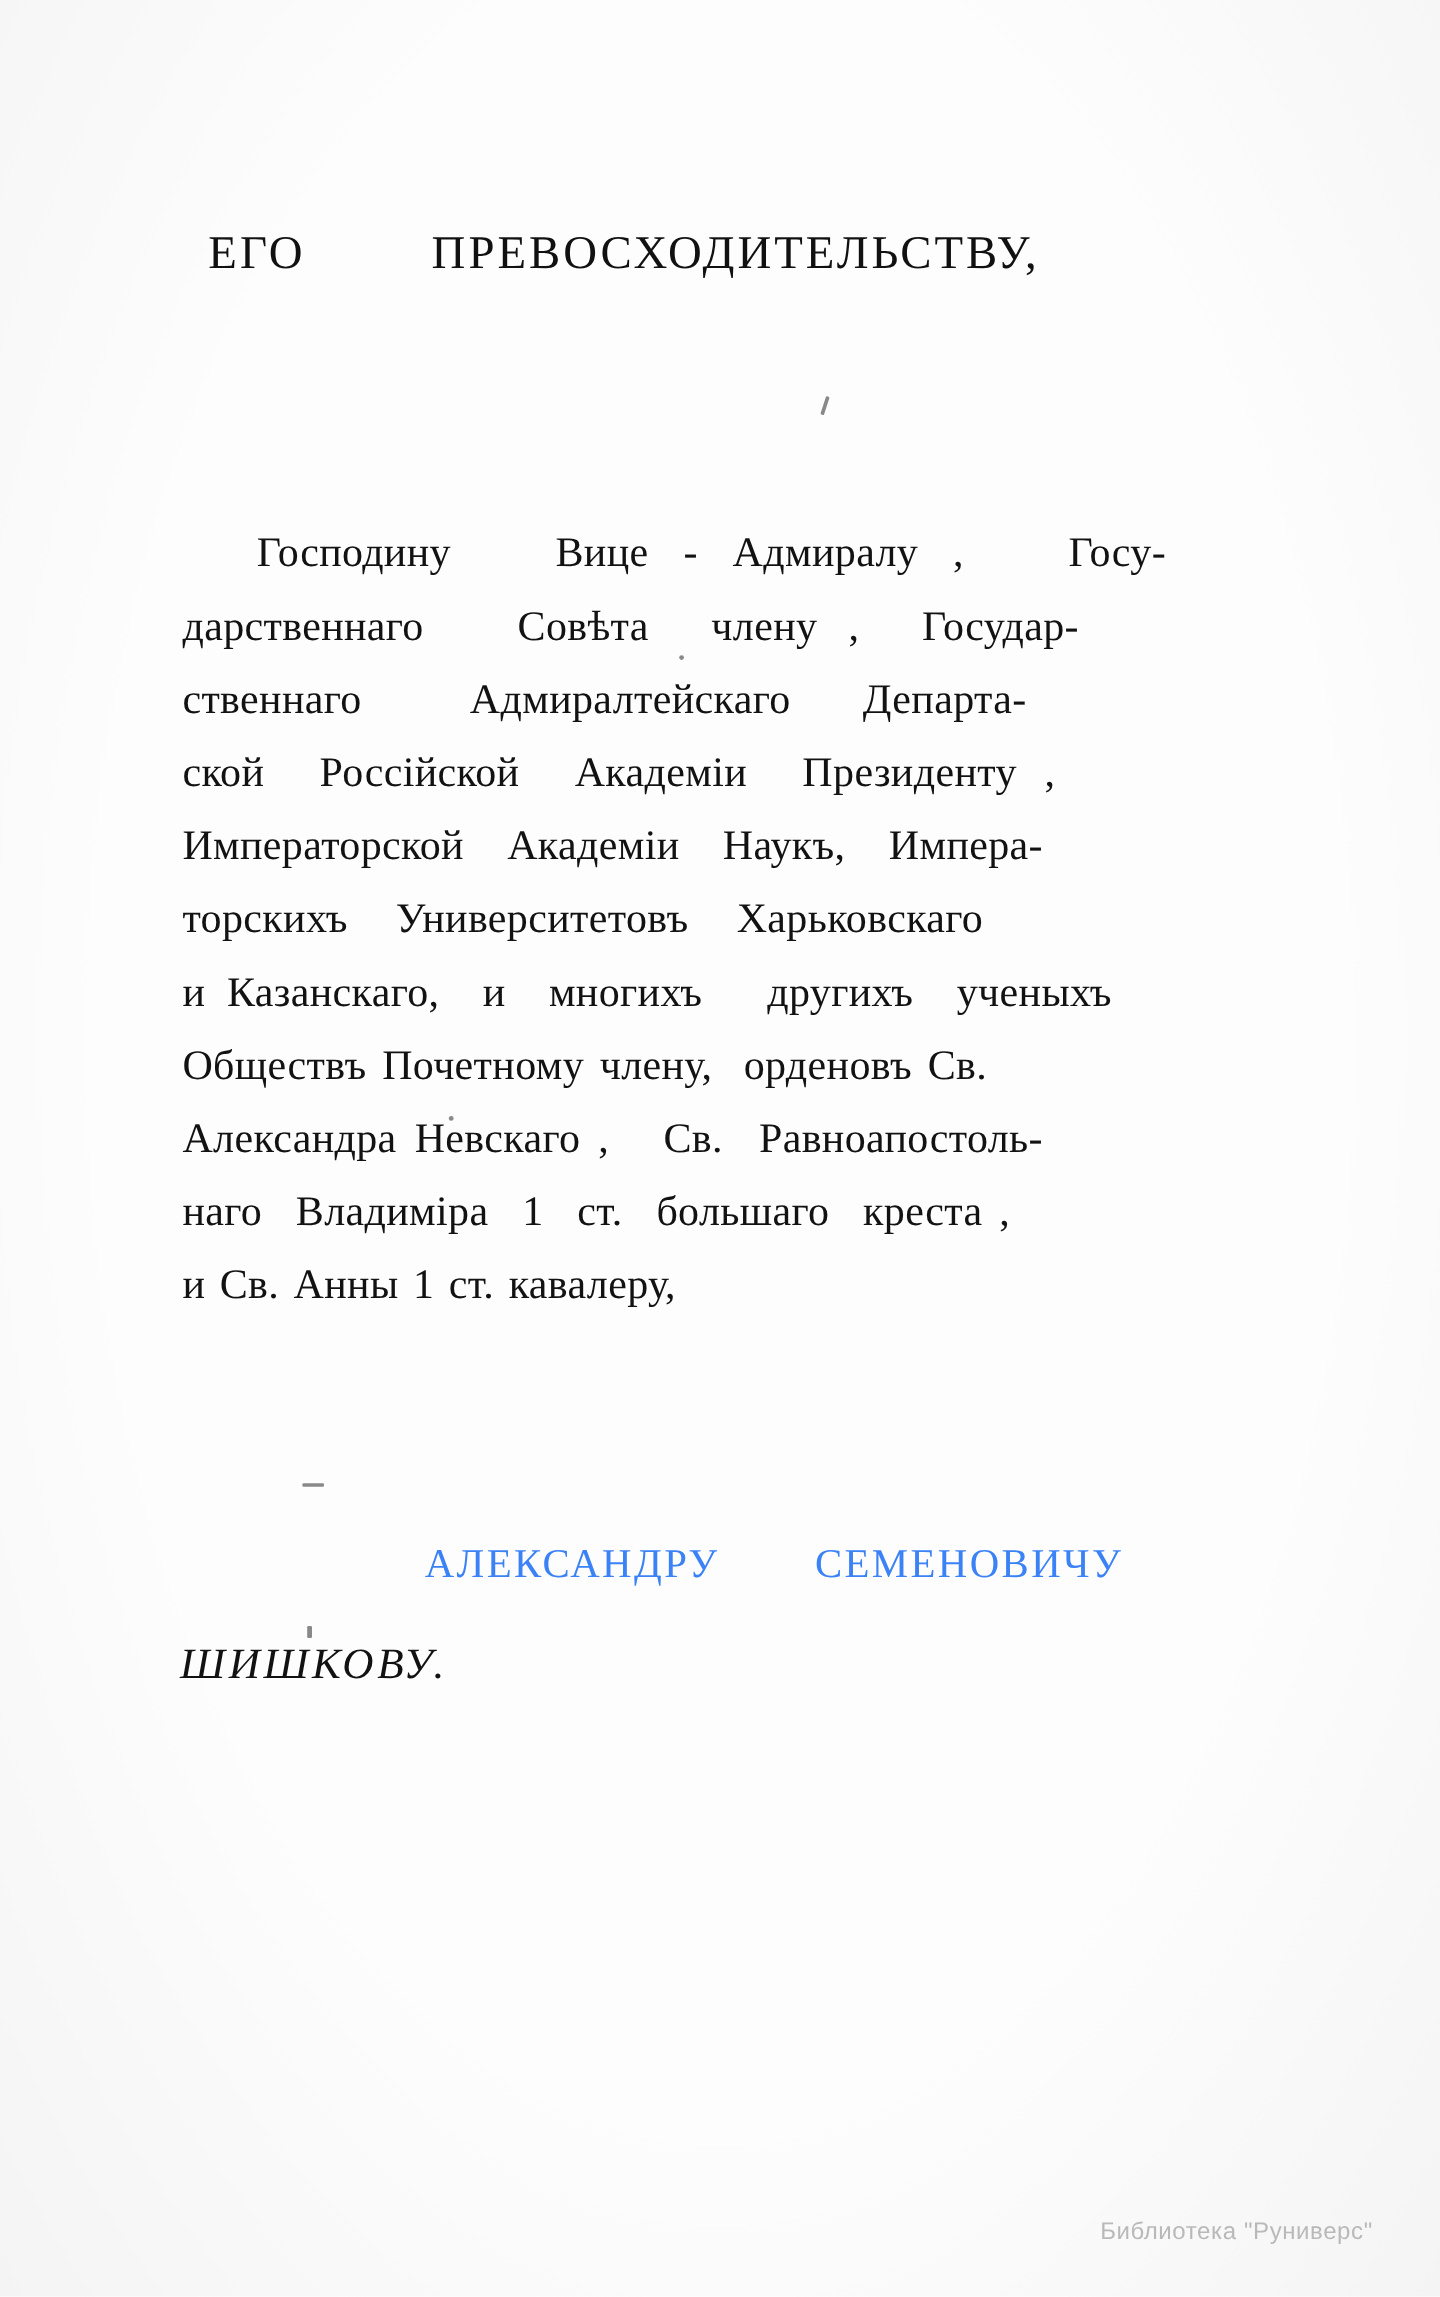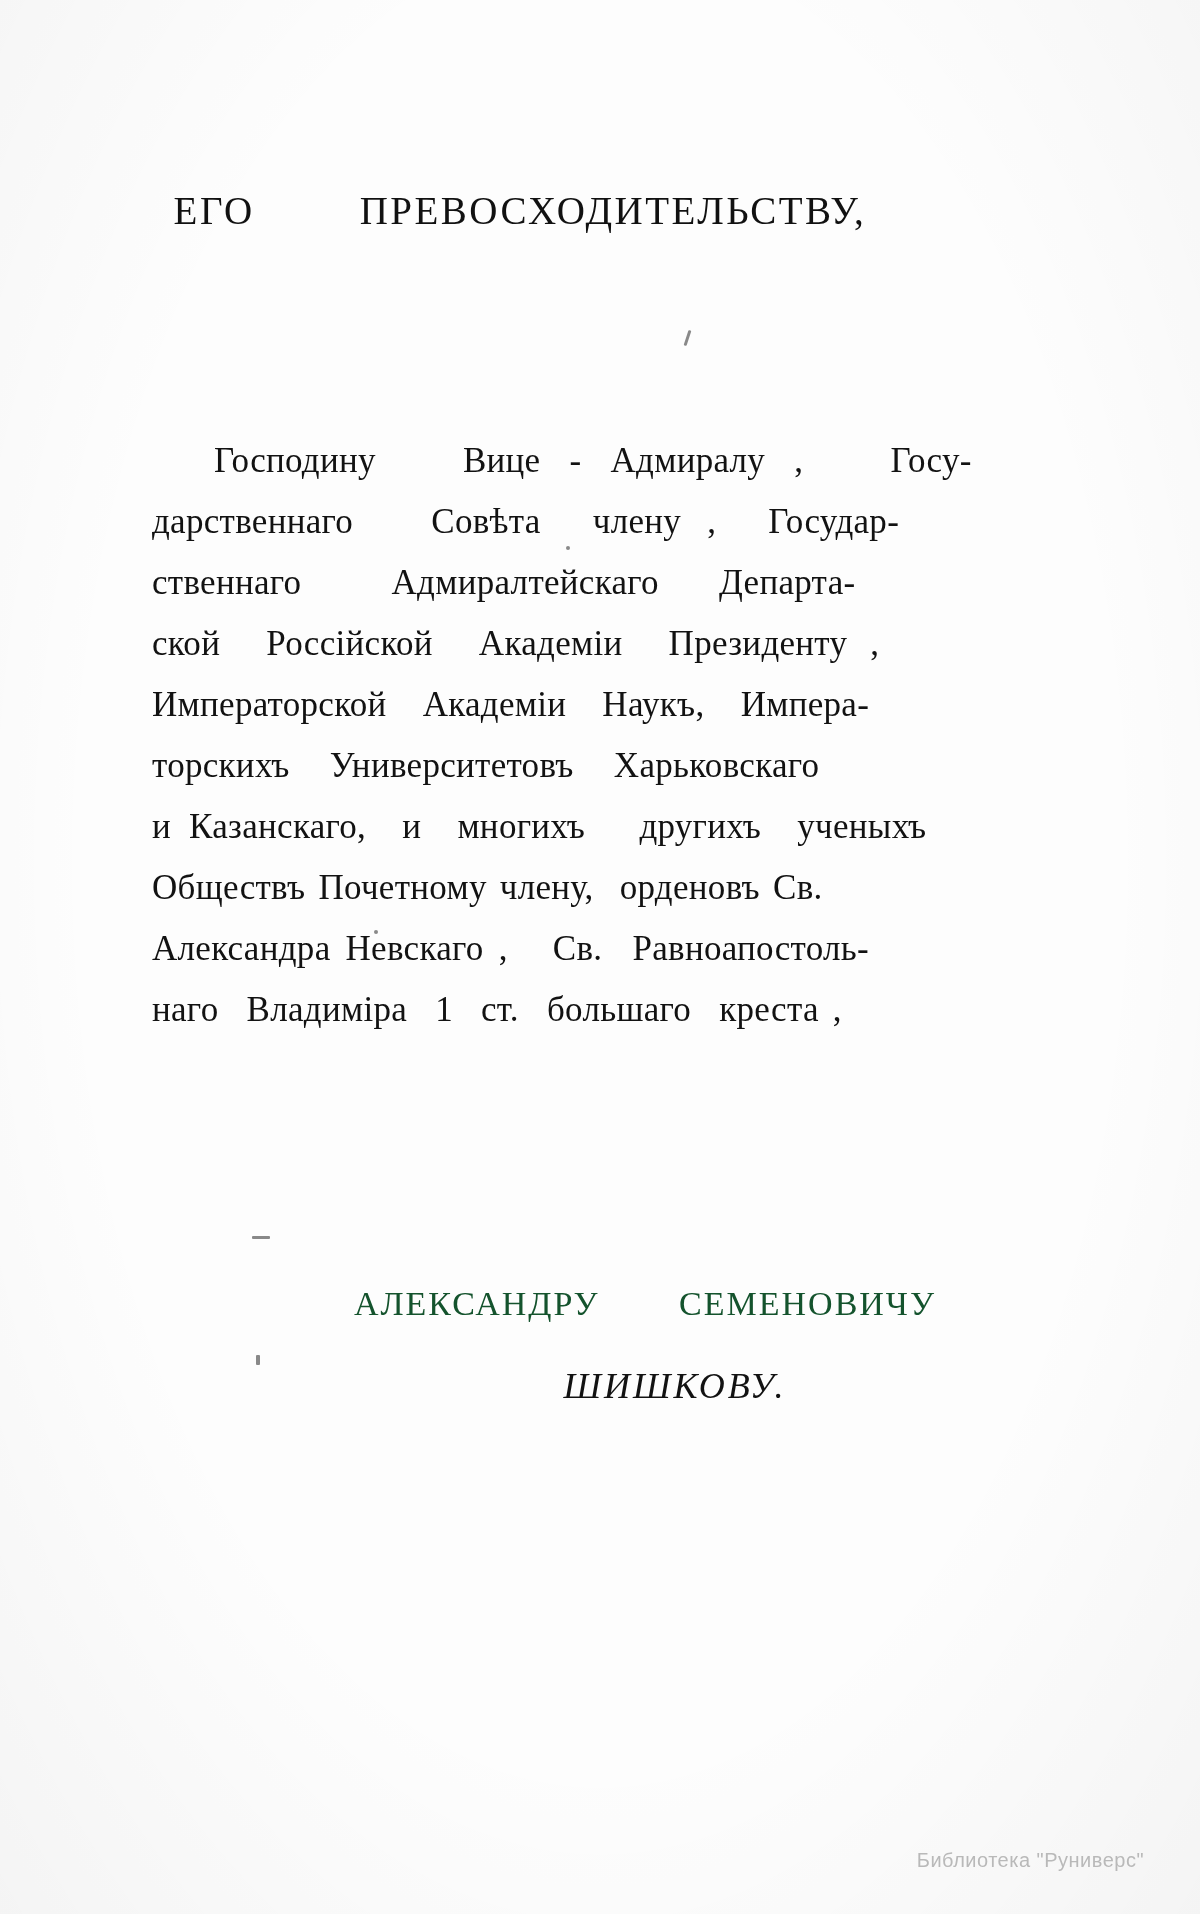--- a/index.html
+++ b/index.html
@@ -82,24 +82,24 @@
     left: 0;
     width: 1200px;
   }
   .sig-name {
     text-align: center;
     font-size: 34px;
     letter-spacing: 2px;
     word-spacing: 16px;
     padding-left: 90px;
     white-space: pre;
-    color: #14532d;
+    color: #3b82f6;
   }
   .sig-surname {
-    text-align: center;
+    text-align: left;
     font-size: 36px;
     font-style: italic;
     letter-spacing: 3px;
     padding-left: 150px;
     margin-top: 42px;
     white-space: pre;
     color: #121212;
   }
 
   .footer-watermark {
@@ -132,20 +132,21 @@
     <div class="body-line l0">Господину   Вице - Адмиралу ,   Госу-</div>
     <div class="body-line l1">дарственнаго   Совѣта  члену ,  Государ-</div>
     <div class="body-line l2">ственнаго   Адмиралтейскаго  Департа-</div>
     <div class="body-line l4">ской  Россійской  Академіи  Президенту ,</div>
     <div class="body-line l5">Императорской  Академіи  Наукъ,  Импера-</div>
     <div class="body-line l6">торскихъ  Университетовъ  Харьковскаго</div>
     <div class="body-line l7">и Казанскаго,  и  многихъ   другихъ  ученыхъ</div>
     <div class="body-line l8">Обществъ Почетному члену,  орденовъ Св.</div>
     <div class="body-line l9">Александра Невскаго ,   Св.  Равноапостоль-</div>
     <div class="body-line l10">наго  Владиміра  1  ст.  большаго  креста ,</div>
+    <div class="body-line l11">и Св. Анны 1 ст. кавалеру,</div>
   </div>
 
   <div class="signature-block">
     <div class="sig-name">АЛЕКСАНДРУ   СЕМЕНОВИЧУ</div>
     <div class="sig-surname">ШИШКОВУ.</div>
   </div>
 
   <div class="footer-watermark">Библиотека "Руниверс"</div>
 
   <div class="speck" style="left:686px; top:330px; width:3px; height:16px; transform:rotate(18deg); border-radius:1px;"></div>

